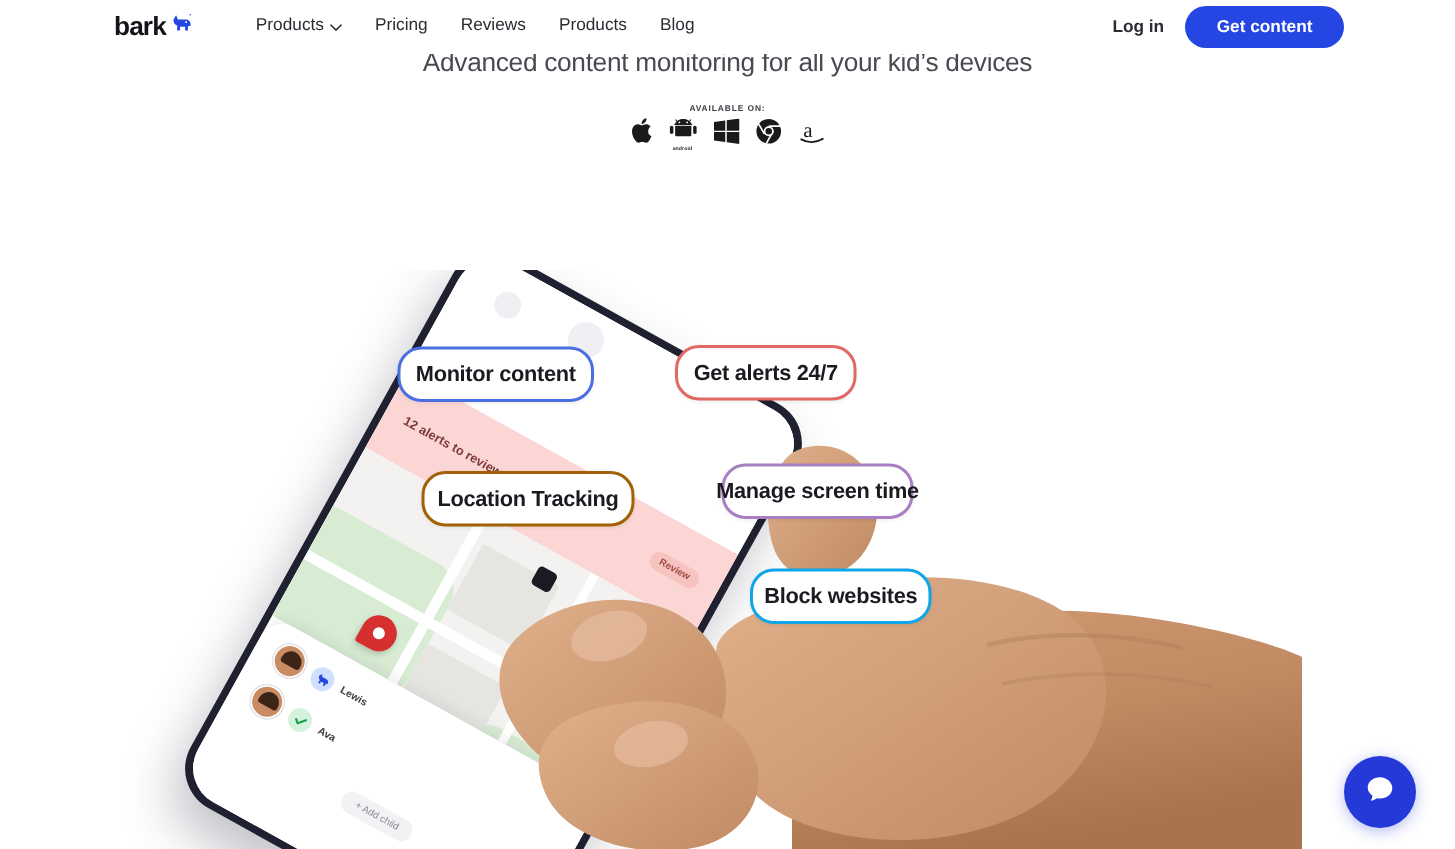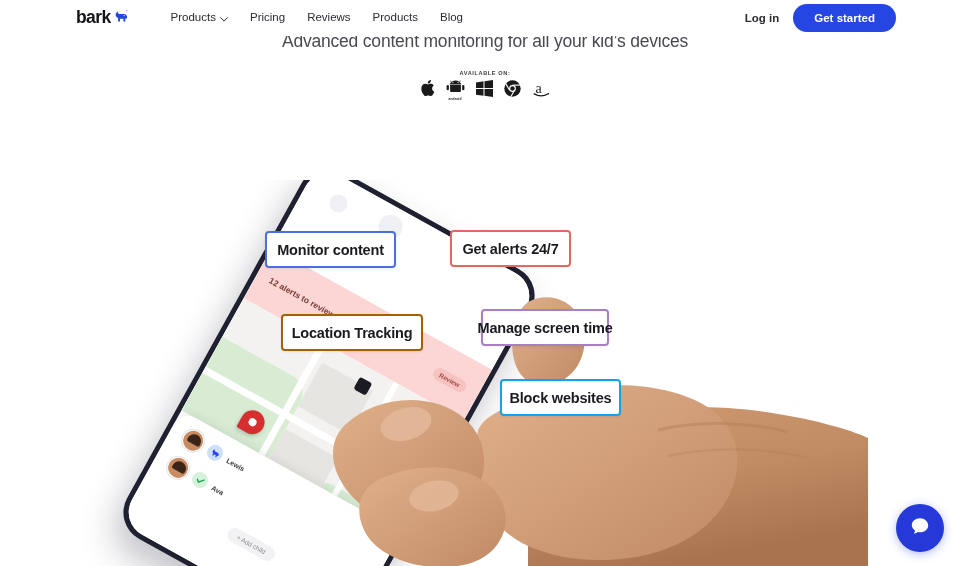--- a/index.html
+++ b/index.html
@@ -280,21 +280,21 @@
   .kid-name { font-size: 7px; color: #3a3a42; font-weight: bold; }
   .add-child {
     font-size: 6.5px; color: #8b8b95; background: #f2f2f5;
     border-radius: 10px; padding: 4px 10px; display:inline-block;
   }
 
   
   .callout {
     position: absolute;
     background: #ffffff;
-    border-radius: 4px;
+    border-radius: 16px;
     display: flex;
     align-items: center;
     justify-content: center;
     font-weight: bold;
     color: #1a1a20;
     letter-spacing: -0.2px;
     white-space: nowrap;
     z-index: 25;
     box-shadow: 0 1px 3px rgba(0,0,0,0.07);
   }
@@ -364,21 +364,21 @@
       </div>
 
       <div class="nav-item">
         <span>Blog</span>
       </div>
 
     </div>
 
     <div class="nav-right">
       <span class="login-link">Log in</span>
-      <button class="cta-btn">Get started</button>
+      <button class="cta-btn">Get content</button>
     </div>
 
   </nav>
 
   <div class="hero">
     <p class="hero-sub">Advanced content monitoring for all your kid’s devices</p>
 
     <div class="available">
       <div class="available-label">AVAILABLE ON:</div>
 

